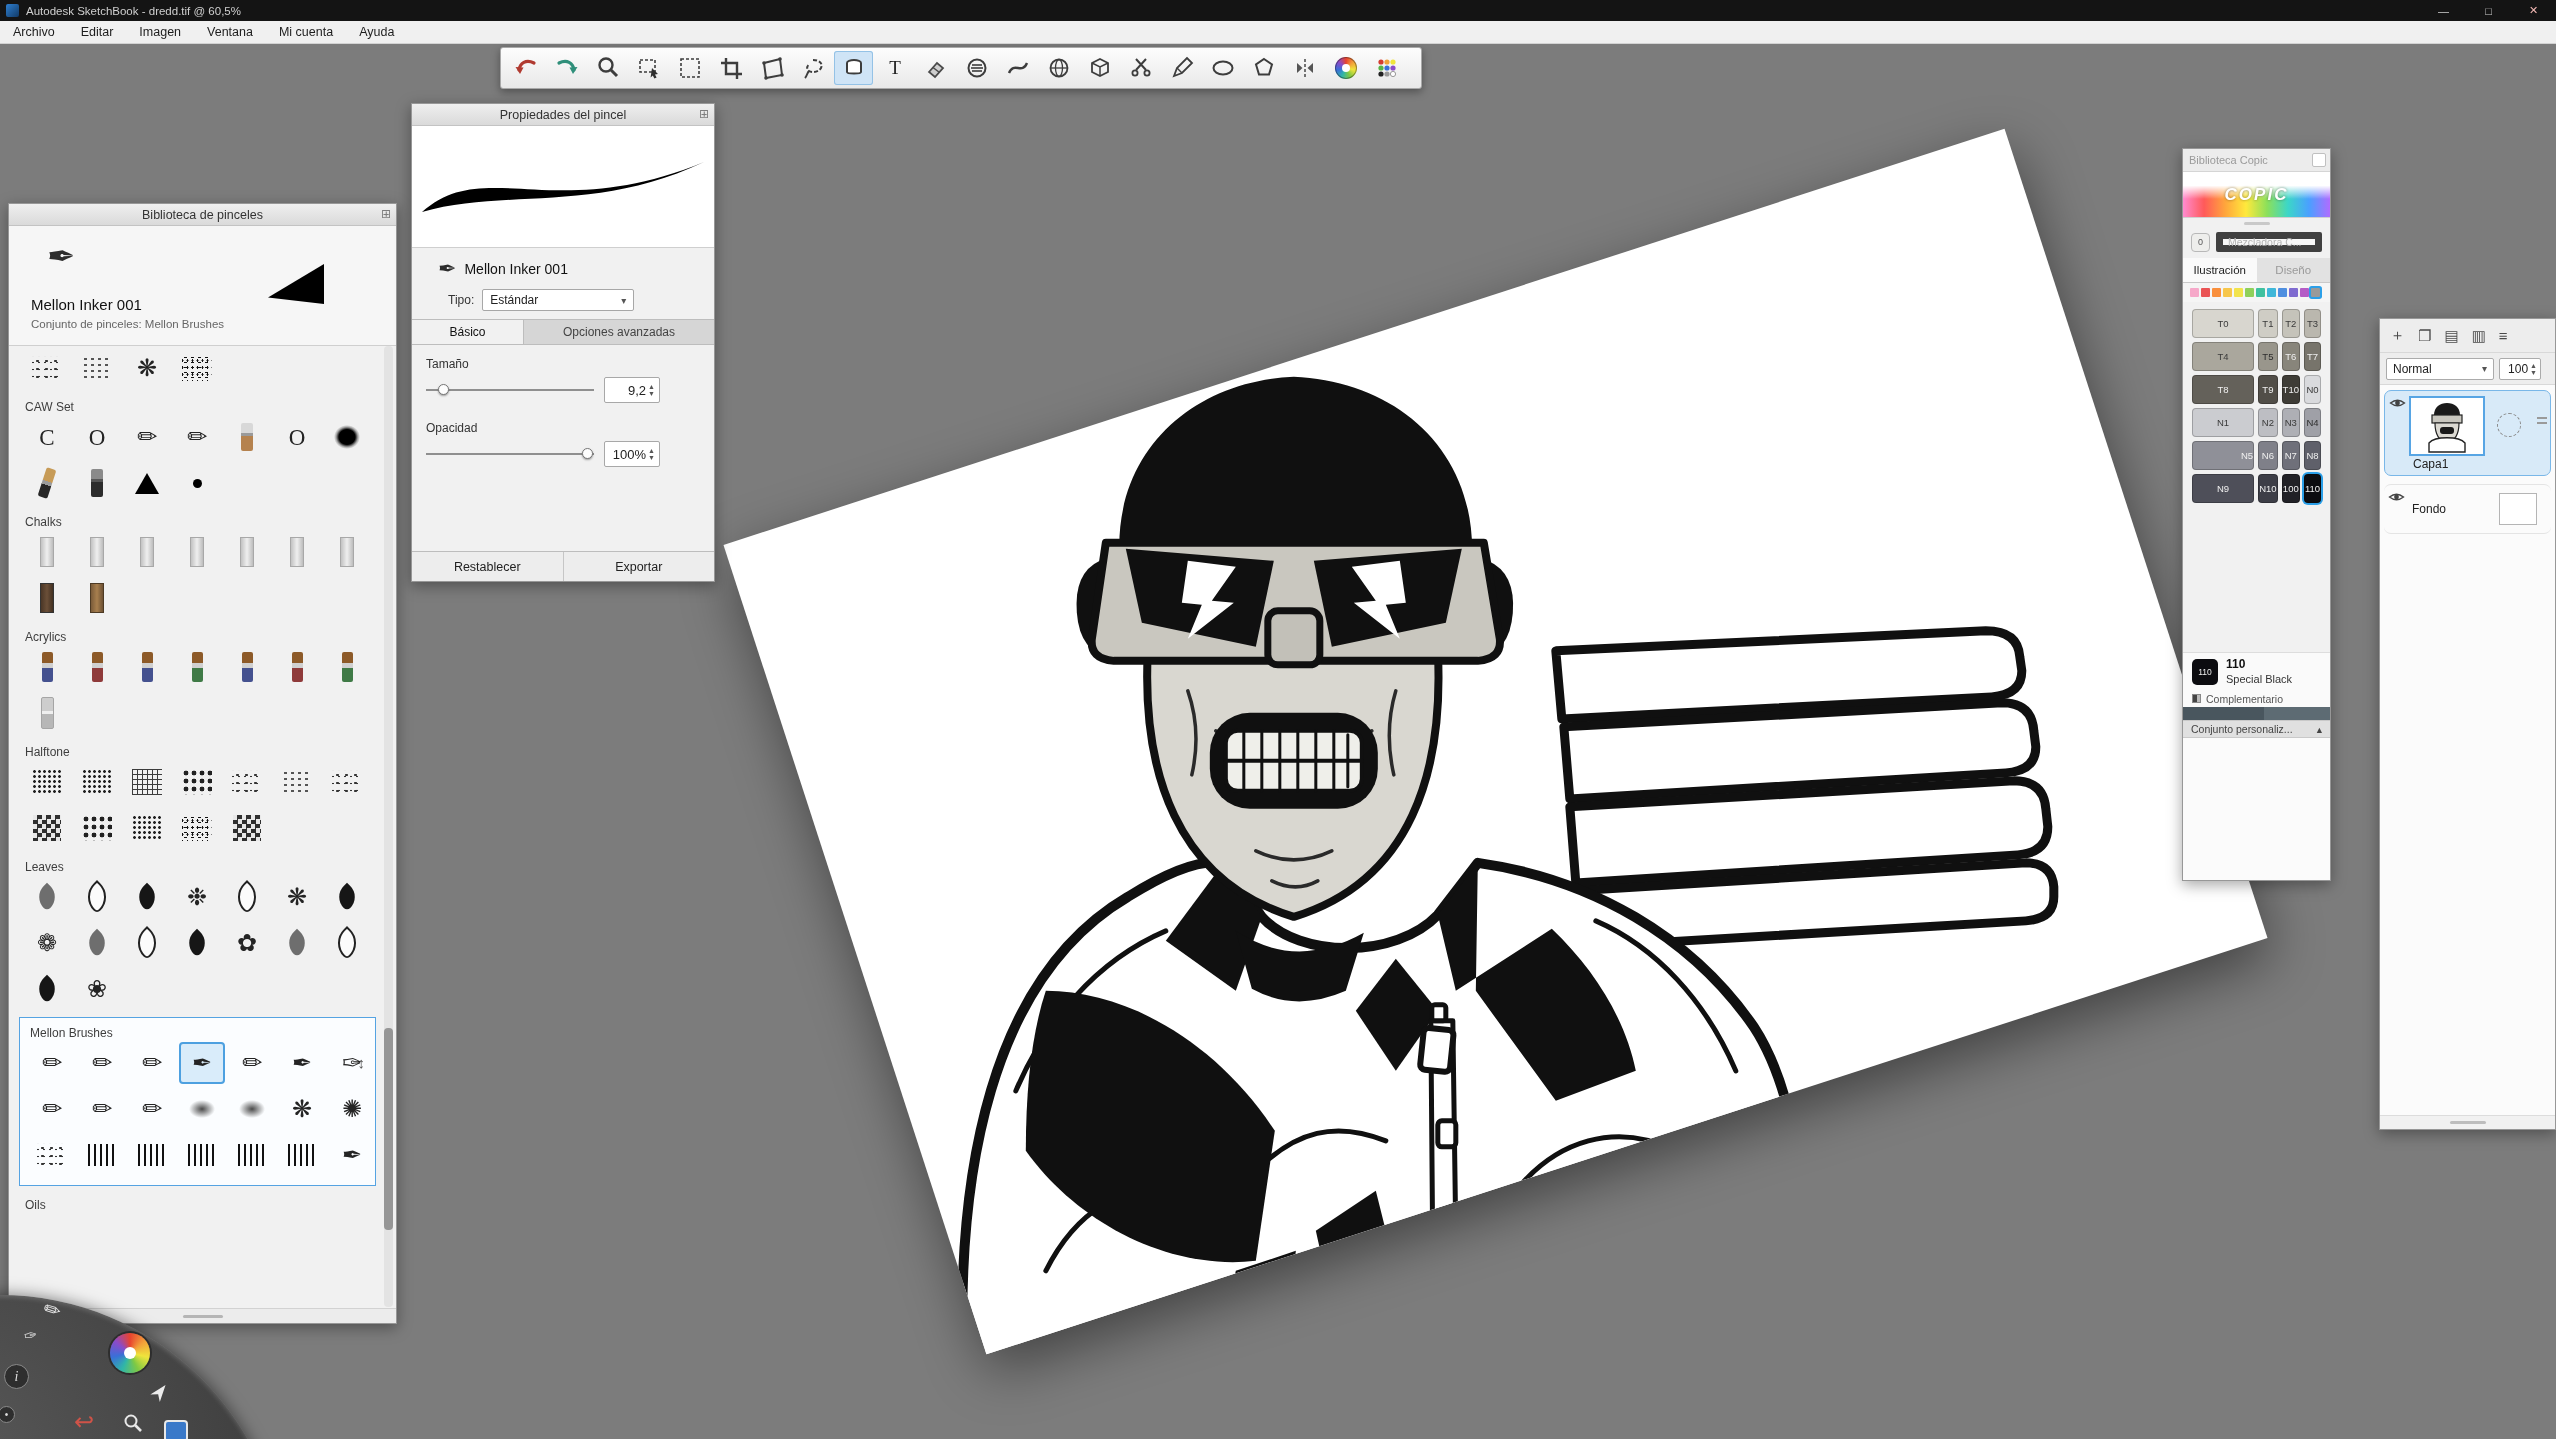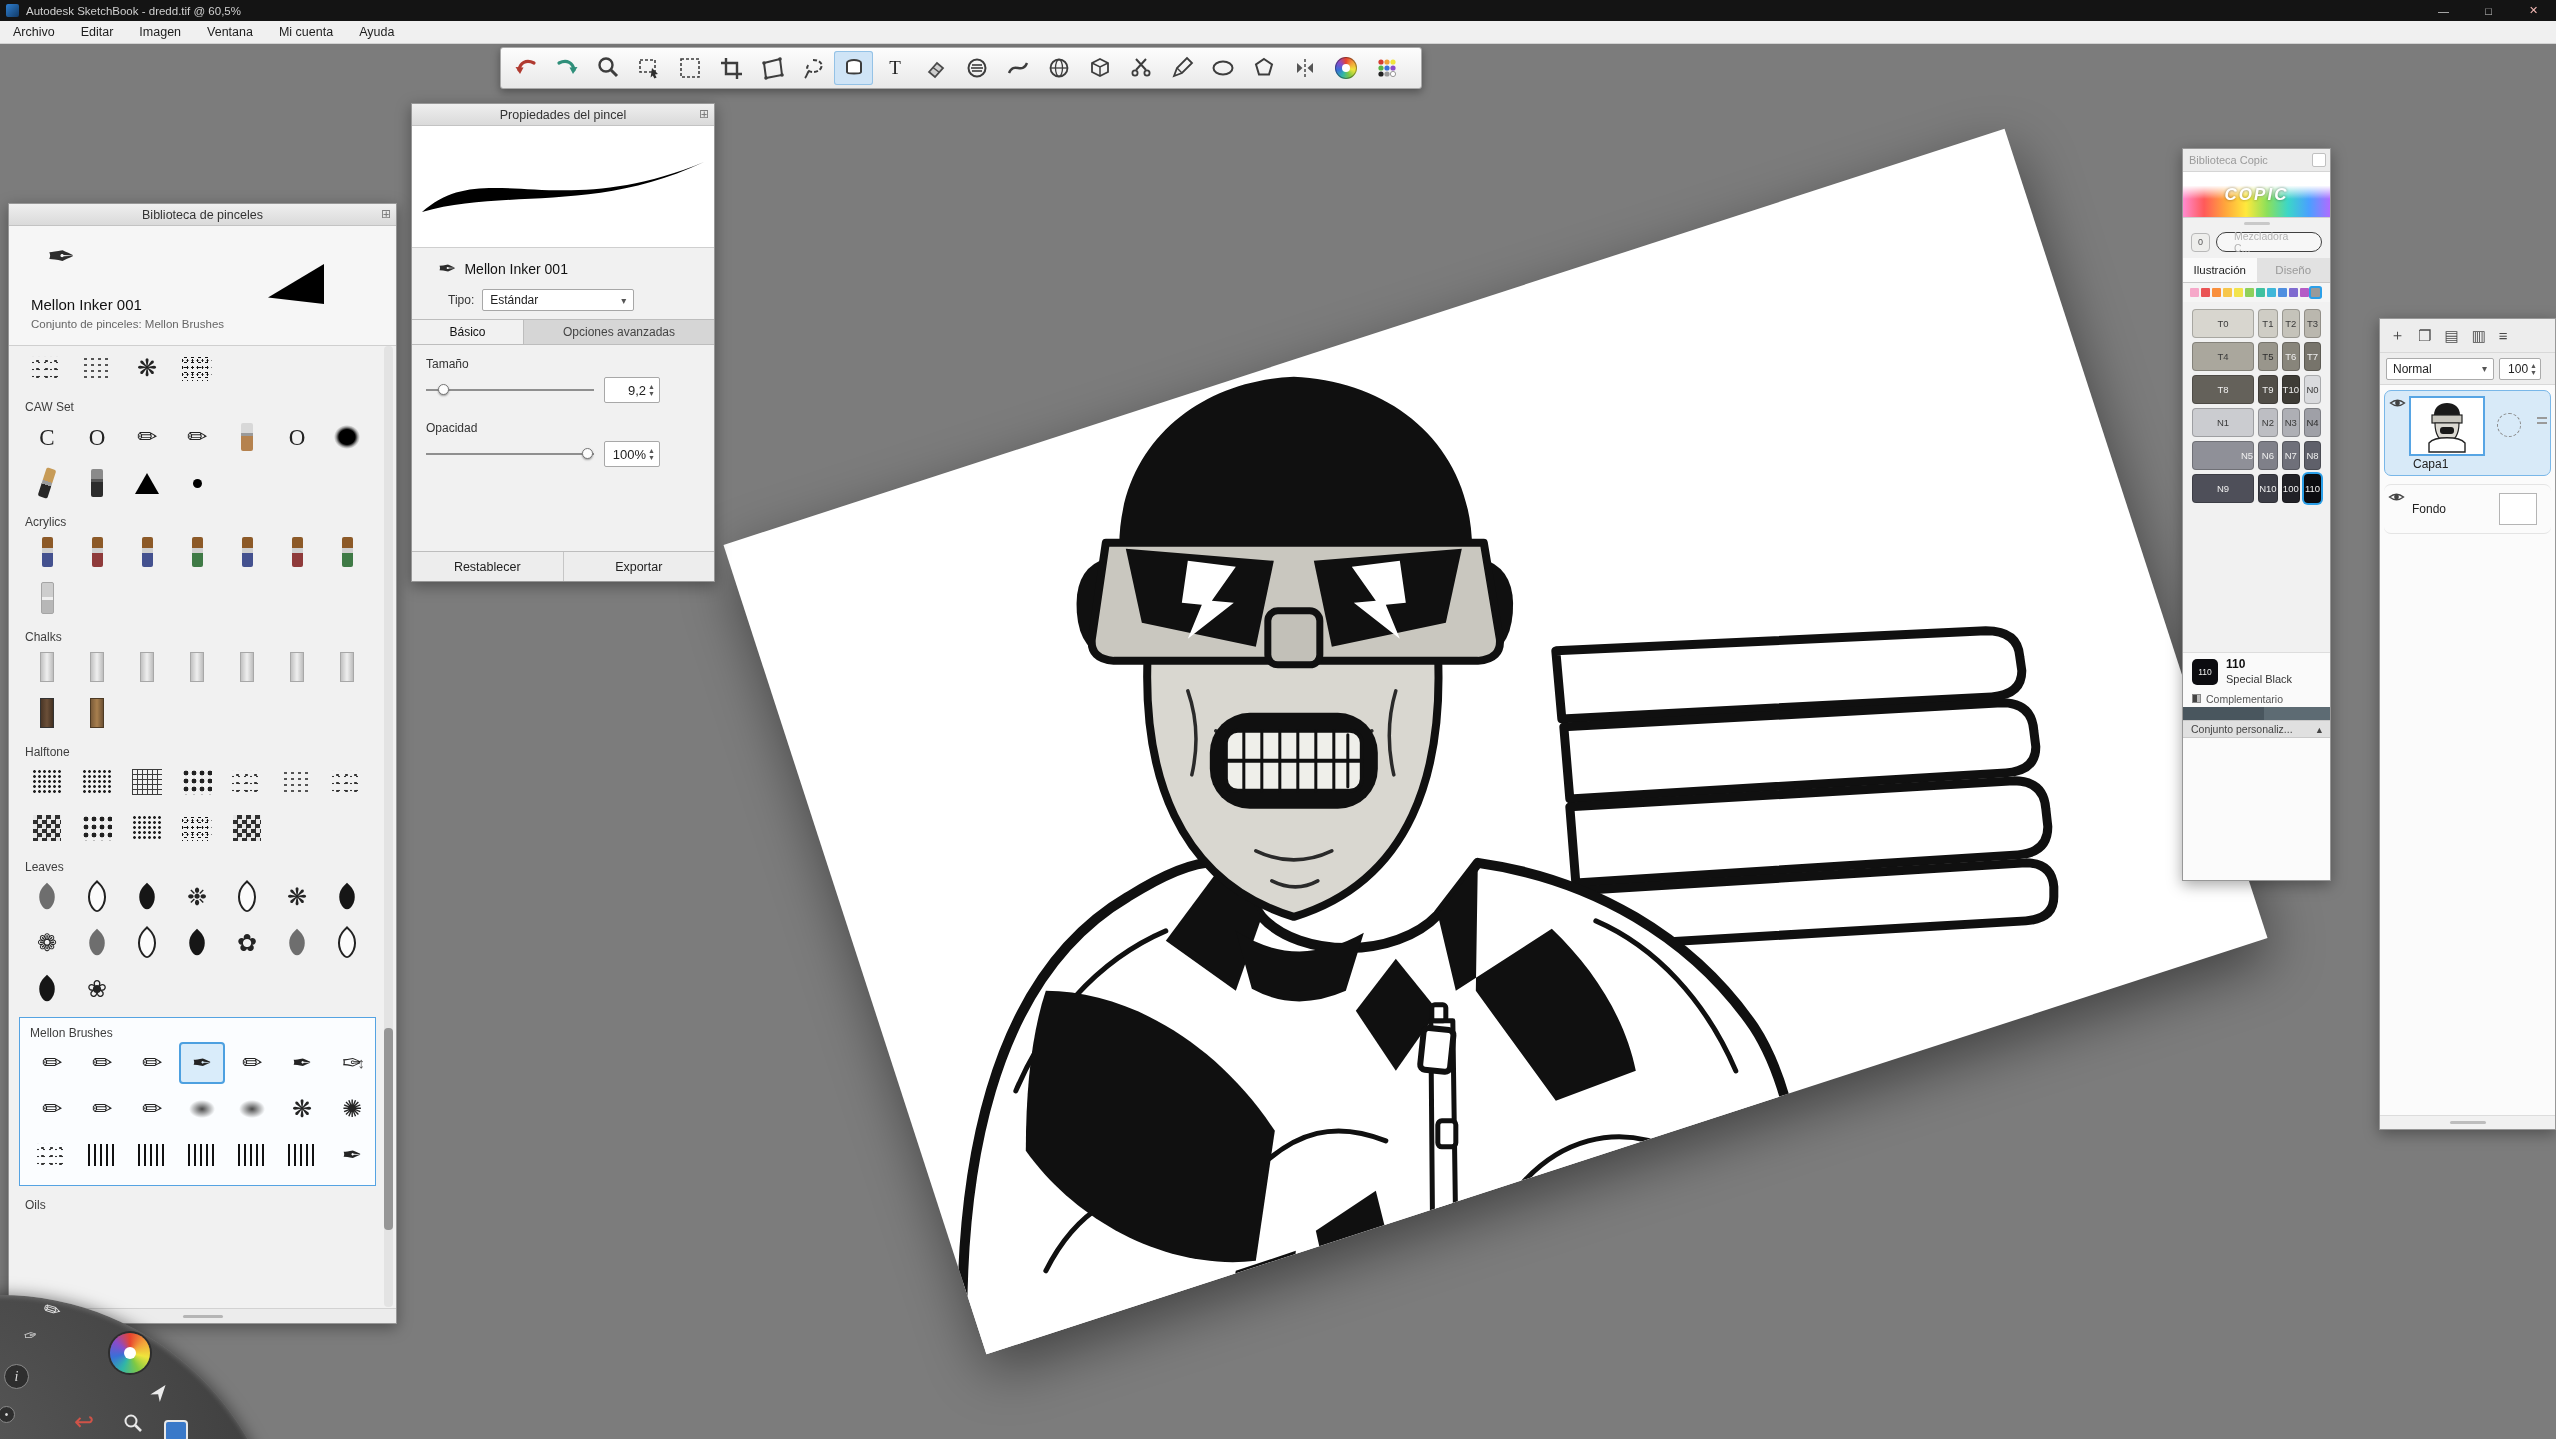--- a/index.html
+++ b/index.html
@@ -117,21 +117,21 @@
   .copic{left:2182px;top:148px;width:149px;height:733px;z-index:12;display:flex;flex-direction:column;}
   .cp-header{height:23px;background:#ececec;border-bottom:1px solid #d5d5d5;display:flex;align-items:center;padding:0 6px;position:relative;}
   .cp-header .t{font-size:11px;color:#9a9a9a;}
   .cp-hdricon{position:absolute;right:4px;top:4px;width:14px;height:14px;background:#fff;border:1px solid #c0c0c0;border-radius:2px;}
   .cp-logo{height:46px;background:linear-gradient(180deg,#fff 0 30%,rgba(255,255,255,0) 60%),linear-gradient(90deg,#ff8bd0,#ff5a5a,#ffa53c,#ffe93c,#8ce05a,#3cd6c8,#4aa0ff,#b06cff);display:flex;align-items:center;justify-content:center;border-bottom:1px solid #d0d0d0;}
   .cp-logo span{font-size:17px;font-weight:bold;letter-spacing:2px;color:#fff;text-shadow:0 0 3px rgba(0,0,0,.45);font-style:italic;}
   .cp-handle{height:10px;display:flex;align-items:center;justify-content:center;}
   .cp-handle span{width:26px;height:3px;background:#c9c9c9;border-radius:2px;}
   .cp-blender{height:28px;display:flex;align-items:center;gap:6px;padding:0 8px;}
   .cp-bl-sw{width:19px;height:19px;border-radius:4px;background:#eeeeec;border:1px solid #b8b8b8;display:flex;align-items:center;justify-content:center;font-size:9px;color:#555;}
-  .cp-bl-name{flex:1;height:20px;border:1px solid #404040;border-radius:10px;background:#f7f7f7;color:#b3b3b3;font-size:10.5px;display:flex;align-items:center;padding:0 17px;}
+  .cp-bl-name{flex:1;height:20px;border:7px solid #404040;border-radius:2px;background:#f7f7f7;color:#b3b3b3;font-size:10.5px;display:flex;align-items:center;padding:0 5px;}
   .cp-tabs{height:25px;display:flex;border-bottom:1px solid #c9c9c9;margin-top:2px;}
   .cp-tab{flex:1;display:flex;align-items:center;justify-content:center;font-size:11.5px;color:#9a9a9a;background:#e2e2e2;}
   .cp-tab.active{background:#fafafa;color:#222;}
   .cp-fam{height:19px;display:flex;align-items:center;gap:2px;padding:0 7px;background:#f5f5f5;}
   .cp-f{width:9px;height:9px;border-radius:1px;}
   .cp-f.sel{box-shadow:0 0 0 2px #2b9fe8;}
   .cp-grid{display:grid;grid-template-columns:repeat(4,1fr);gap:4px;padding:7px 9px;}
   .cp-sw{height:29px;border-radius:4px;display:flex;align-items:center;justify-content:center;font-size:9.5px;border:1px solid rgba(0,0,0,.22);}
   .cp-sw.sel{box-shadow:0 0 0 2px #2b9fe8;}
   .cp-gap{flex:1;background:#f1f1f1;}
@@ -485,20 +485,53 @@
           </div>
           <div class="brush-item th-tri">
             <span class="bi-glyph"></span>
           </div>
           <div class="brush-item th-dot">
             <span class="bi-glyph"></span>
           </div>
         </div>
     </div>
     <div class="bl-section">
+      <div class="bl-title">Chalks</div>
+      <div class="bl-grid">
+
+      <div class="brush-item th-chalk">
+            <span class="bi-glyph"></span>
+          </div>
+          <div class="brush-item th-chalk">
+            <span class="bi-glyph"></span>
+          </div>
+          <div class="brush-item th-chalk">
+            <span class="bi-glyph"></span>
+          </div>
+          <div class="brush-item th-chalk">
+            <span class="bi-glyph"></span>
+          </div>
+          <div class="brush-item th-chalk">
+            <span class="bi-glyph"></span>
+          </div>
+          <div class="brush-item th-chalk">
+            <span class="bi-glyph"></span>
+          </div>
+          <div class="brush-item th-chalk">
+            <span class="bi-glyph"></span>
+          </div>
+          <div class="brush-item th-chalk dark">
+            <span class="bi-glyph"></span>
+          </div>
+          <div class="brush-item th-chalk wood">
+            <span class="bi-glyph"></span>
+          </div>
+        </div>
+    </div>
+    <div class="bl-section">
       <div class="bl-title">Acrylics</div>
       <div class="bl-grid">
 
       <div class="brush-item th-acr">
             <span class="bi-glyph"></span>
           </div>
           <div class="brush-item th-acr a2">
             <span class="bi-glyph"></span>
           </div>
           <div class="brush-item th-acr">
@@ -510,53 +543,20 @@
           <div class="brush-item th-acr">
             <span class="bi-glyph"></span>
           </div>
           <div class="brush-item th-acr a2">
             <span class="bi-glyph"></span>
           </div>
           <div class="brush-item th-acr a3">
             <span class="bi-glyph"></span>
           </div>
           <div class="brush-item th-acr light">
-            <span class="bi-glyph"></span>
-          </div>
-        </div>
-    </div>
-    <div class="bl-section">
-      <div class="bl-title">Chalks</div>
-      <div class="bl-grid">
-
-      <div class="brush-item th-chalk">
-            <span class="bi-glyph"></span>
-          </div>
-          <div class="brush-item th-chalk">
-            <span class="bi-glyph"></span>
-          </div>
-          <div class="brush-item th-chalk">
-            <span class="bi-glyph"></span>
-          </div>
-          <div class="brush-item th-chalk">
-            <span class="bi-glyph"></span>
-          </div>
-          <div class="brush-item th-chalk">
-            <span class="bi-glyph"></span>
-          </div>
-          <div class="brush-item th-chalk">
-            <span class="bi-glyph"></span>
-          </div>
-          <div class="brush-item th-chalk">
-            <span class="bi-glyph"></span>
-          </div>
-          <div class="brush-item th-chalk dark">
-            <span class="bi-glyph"></span>
-          </div>
-          <div class="brush-item th-chalk wood">
             <span class="bi-glyph"></span>
           </div>
         </div>
     </div>
     <div class="bl-section">
       <div class="bl-title">Halftone</div>
       <div class="bl-grid">
 
       <div class="brush-item th-h1">
             <span class="bi-glyph"></span>

